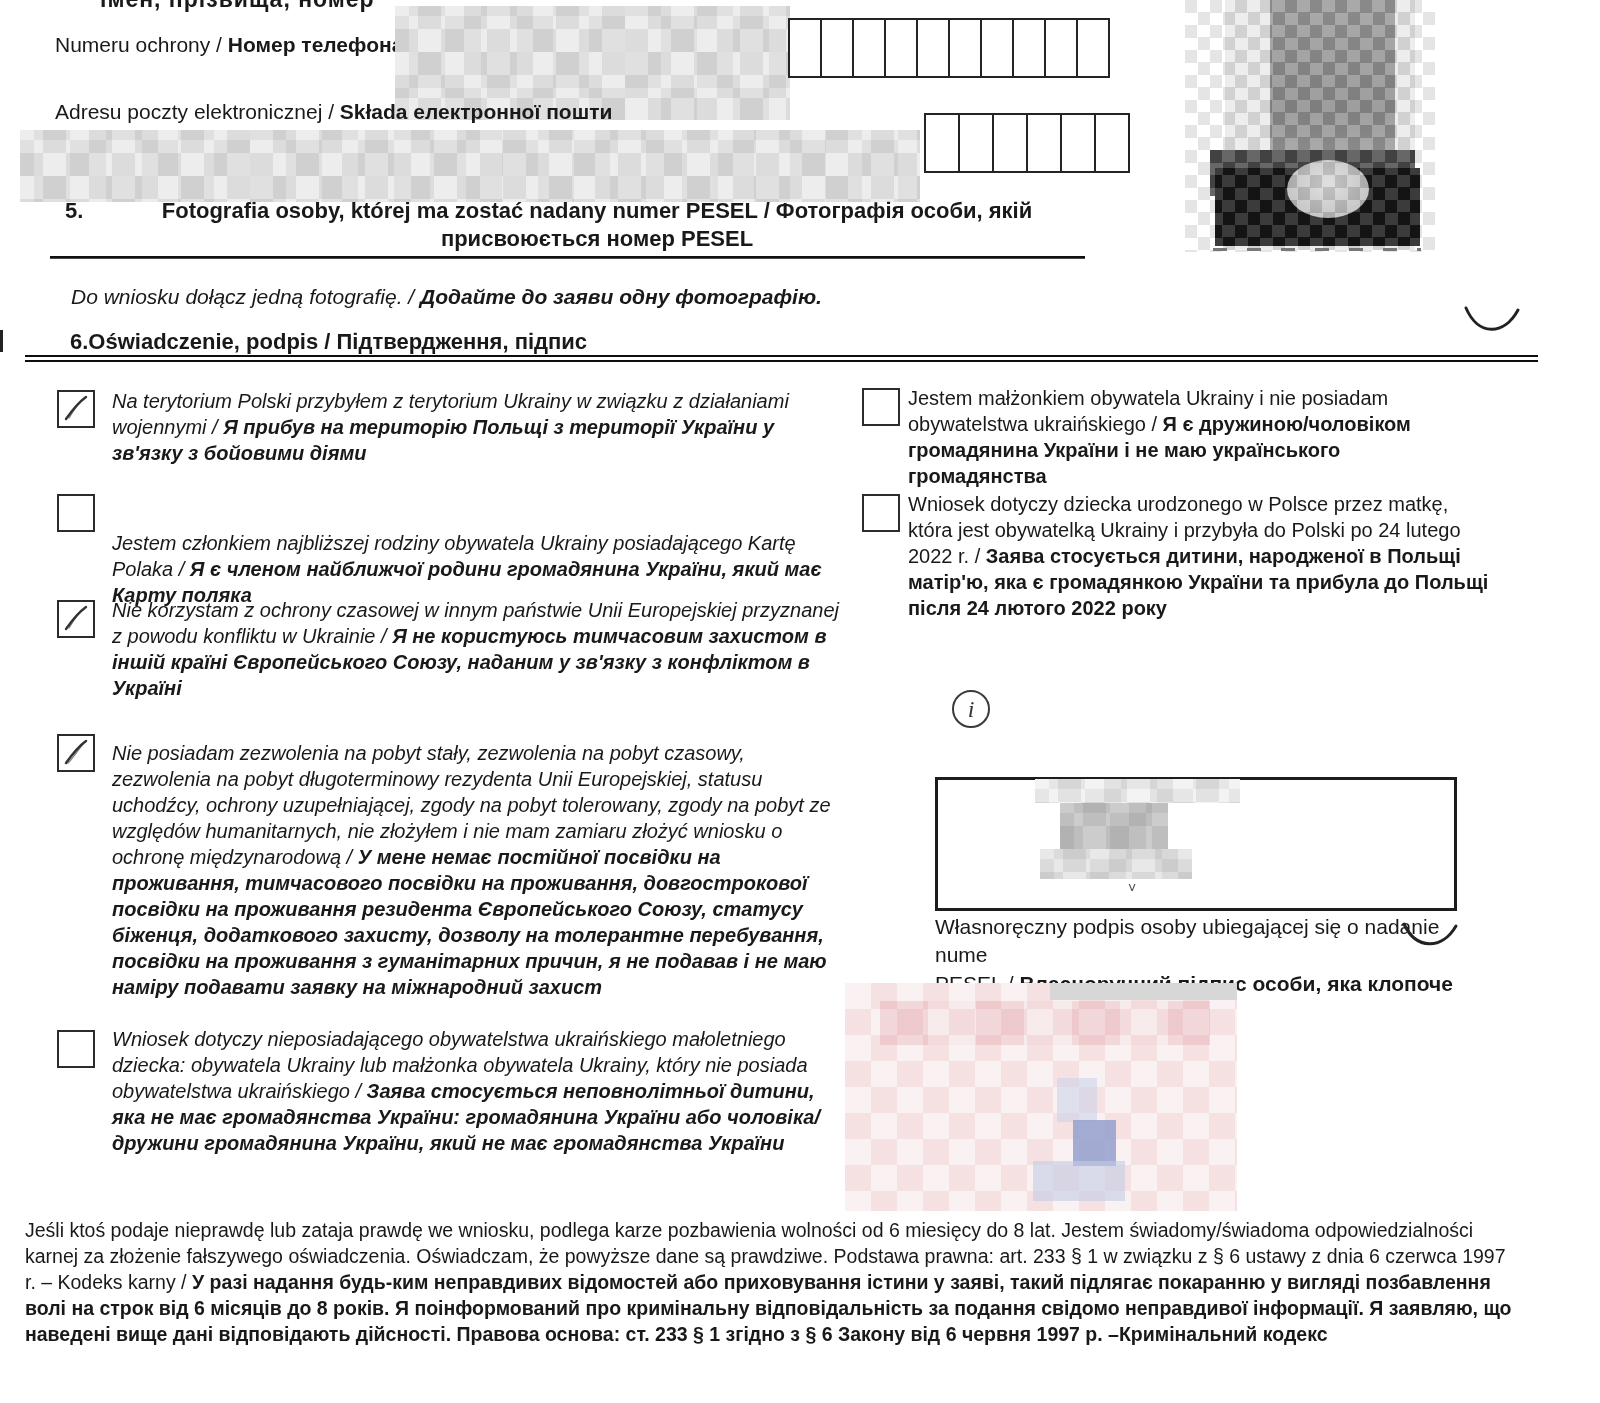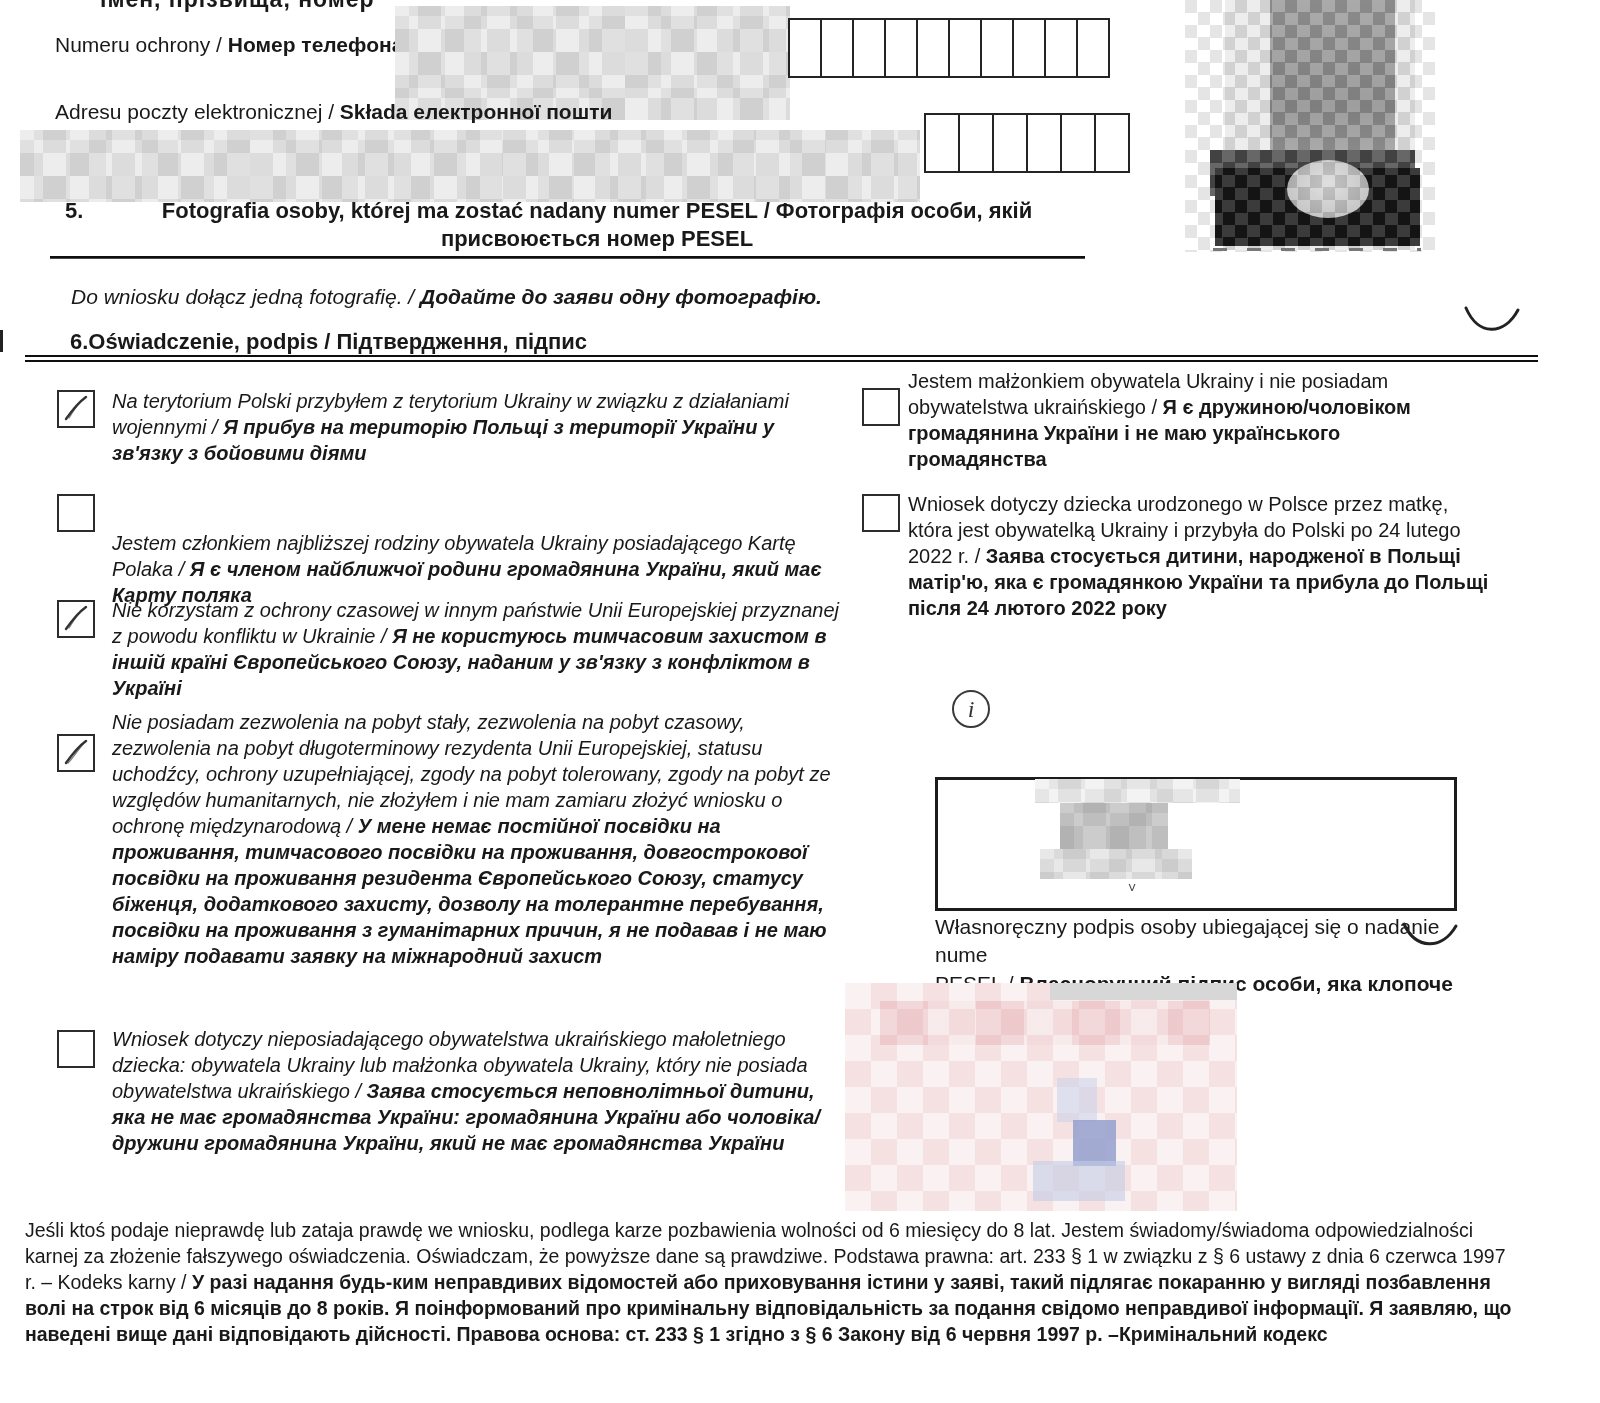--- a/index.html
+++ b/index.html
@@ -189,35 +189,35 @@
   <div class="abs decl decl-l txt-l" style="top:597px;">
     <span class="pl">Nie korzystam z ochrony czasowej w innym państwie Unii Europejskiej przyznanej z powodu konfliktu w Ukrainie / </span><span class="uk">Я не користуюсь тимчасовим захистом в іншій країні Європейського Союзу, наданим у зв'язку з конфліктом в Україні</span>
   </div>
 
   <div class="abs cb cbx-l checked" style="top:734px;">
     <svg class="tick" viewBox="0 0 34 34">
         <path d="M7 27 C 12 20, 20 10, 27 5" stroke-width="2.4"></path>
         <path d="M9 27 C 14 22, 19 14, 24 8" stroke-width="1.4" opacity=".6"></path>
       </svg>
   </div>
-  <div class="abs decl decl-l txt-l" style="top:709px;">
+  <div class="abs decl decl-l txt-l" style="top:740px;">
     <span class="pl">Nie posiadam zezwolenia na pobyt stały, zezwolenia na pobyt czasowy, zezwolenia na pobyt długoterminowy rezydenta Unii Europejskiej, statusu uchodźcy, ochrony uzupełniającej, zgody na pobyt tolerowany, zgody na pobyt ze względów humanitarnych, nie złożyłem i nie mam zamiaru złożyć wniosku o ochronę międzynarodową / </span><span class="uk">У мене немає постійної посвідки на проживання, тимчасового посвідки на проживання, довгострокової посвідки на проживання резидента Європейського Союзу, статусу біженця, додаткового захисту, дозволу на толерантне перебування, посвідки на проживання з гуманітарних причин, я не подавав і не маю наміру подавати заявку на міжнародний захист</span>
   </div>
 
   <div class="abs cb cbx-l" style="top:1030px;">
     
   </div>
   <div class="abs decl decl-l txt-l" style="top:1026px;">
     <span class="pl">Wniosek dotyczy nieposiadającego obywatelstwa ukraińskiego małoletniego dziecka: obywatela Ukrainy lub małżonka obywatela Ukrainy, który nie posiada obywatelstwa ukraińskiego / </span><span class="uk">Заява стосується неповнолітньої дитини, яка не має громадянства України: громадянина України або чоловіка/ дружини громадянина України, який не має громадянства України</span>
   </div>
 
   <div class="abs cb" style="left:862px;top:388px;">
     
   </div>
-  <div class="abs decl" style="left:908px;top:368px;width:562px;">
+  <div class="abs decl" style="left:908px;top:385px;width:562px;">
     <span class="pl">Jestem małżonkiem obywatela Ukrainy i nie posiadam obywatelstwa ukraińskiego / </span><span class="uk">Я є дружиною/чоловіком громадянина України і не маю українського громадянства</span>
   </div>
 
   <div class="abs cb" style="left:862px;top:494px;">
     
   </div>
   <div class="abs decl" style="left:908px;top:491px;width:588px;">
     <span class="pl">Wniosek dotyczy dziecka urodzonego w Polsce przez matkę, która jest obywatelką Ukrainy i przybyła do Polski po 24 lutego 2022 r. / </span><span class="uk">Заява стосується дитини, народженої в Польщі матір'ю, яка є громадянкою України та прибула до Польщі після 24 лютого 2022 року</span>
   </div>
 

